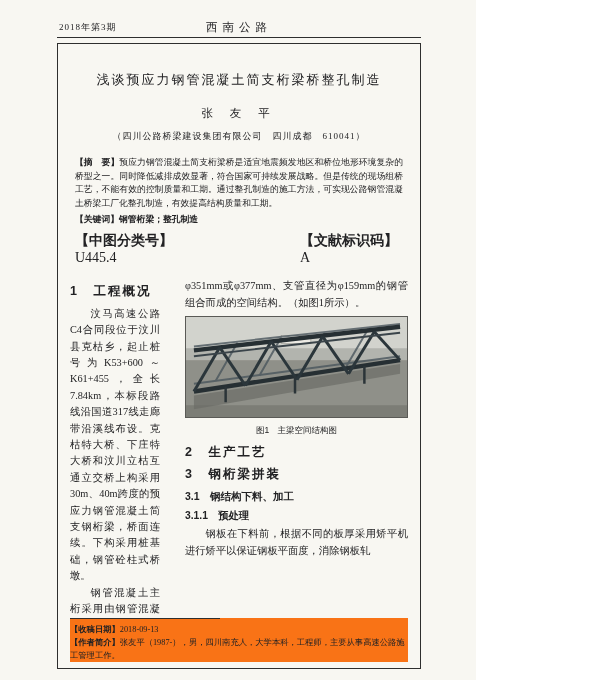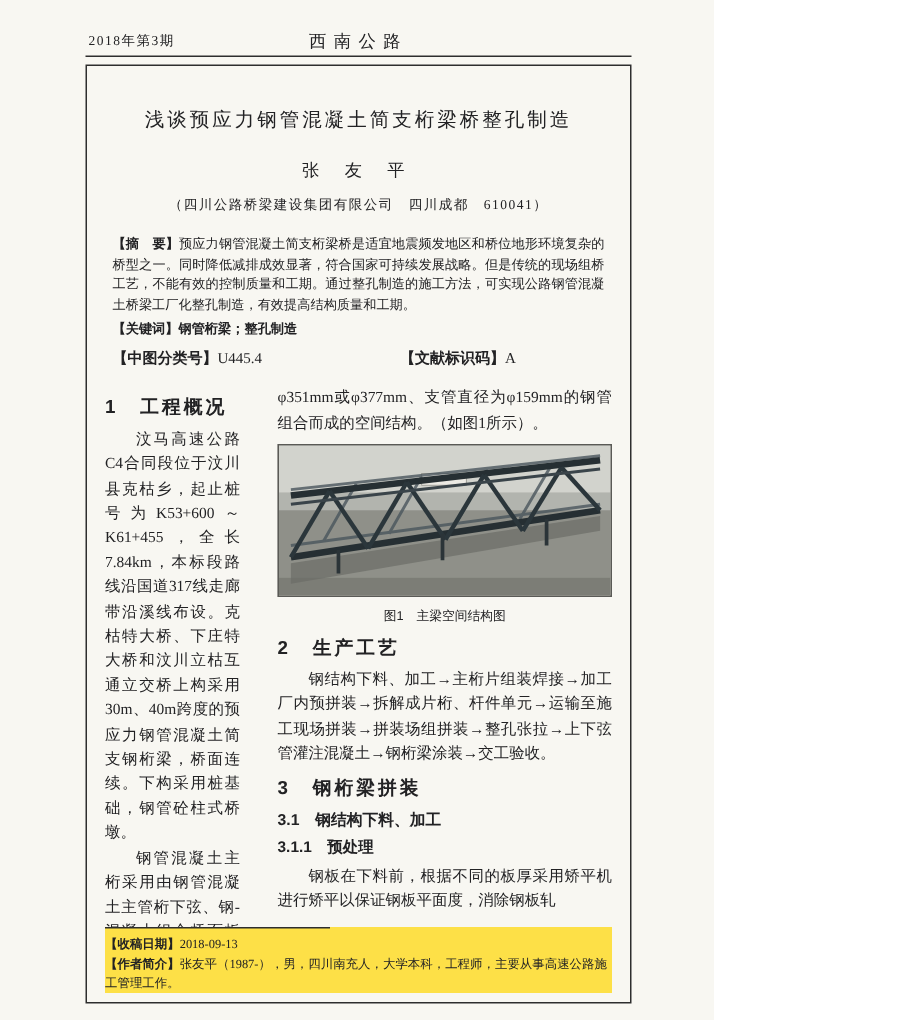--- a/index.html
+++ b/index.html
@@ -22,36 +22,36 @@
   .frame {
     position:absolute; top:43px; left:57px; right:55px; bottom:11px;
     border:1.2px solid #2e2e2e; padding:0 12px; overflow:hidden;
   }
   .title { margin-top:27px; text-align:center; font-size:13px; font-weight:normal; letter-spacing:2px; }
   .author { margin-top:17px; text-align:center; font-size:11.5px; letter-spacing:7px; }
   .affil { margin-top:9px; text-align:center; font-size:9px; letter-spacing:1px; }
   .abstract { margin-top:13px; padding:0 5px; font-size:8.8px; line-height:13.6px; text-align:justify; }
   .lbl { font-family:"Liberation Sans", sans-serif; font-weight:bold; }
   .kwline { margin-top:4px; padding:0 5px; font-size:8.8px; font-weight:bold; }
-  .clsline { margin-top:6px; padding:0 5px; font-size:10px; display:flex; }
+  .clsline { margin-top:6px; padding:0 5px; font-size:14px; display:flex; }
   .clsline .cls2 { margin-left:92px; }
   
   .columns { margin-top:12px; display:flex; gap:25px; height:376px; overflow:hidden; }
   .col { width:223px; font-size:10.3px; line-height:16.4px; text-align:justify; }
   .col p.body { text-indent:2em; }
   .col p.noindent { text-indent:0; }
   h2.sec { font-family:"Liberation Sans", sans-serif; font-size:12.5px; font-weight:bold; margin:5px 0 6px 0; letter-spacing:2px; }
   h3.sub { font-family:"Liberation Sans", sans-serif; font-size:10.5px; font-weight:bold; margin:4px 0 3px 0; }
   h4.subsub { font-family:"Liberation Sans", sans-serif; font-size:10.3px; font-weight:bold; margin:2px 0 2px 0; }
   
   .fig { margin:5px 0 3px 0; }
   .fig svg { display:block; width:223px; height:102px; border:1px solid #5a5a56; background:#c3c4be; }
   .figcap { text-align:center; font-family:"Liberation Sans", sans-serif; font-size:8.5px; margin:4px 0 2px 0; }
   
-  .footnote { position:absolute; left:12px; right:12px; bottom:6px; font-size:8.3px; line-height:12.5px; background:#fde047; }
+  .footnote { position:absolute; left:12px; right:12px; bottom:6px; font-size:8.3px; line-height:12.5px; background:#f97316; }
   .footnote-rule { width:150px; border-top:1px solid #2e2e2e; margin-bottom:4px; }
 </style>
 </head>
 <body>
 
 <div class="page">
 
   <div class="runhead">
     <span class="issue">2018年第3期</span>
     <span class="journal">西南公路</span>
@@ -115,21 +115,20 @@
             </g>
             <g stroke="#2b3438" stroke-width="2.5" fill="none">
               <path d="M40,71 L40,87 M110,60 L110,78 M180,50 L180,68"></path>
             </g>
             <path d="M8,40 L216,16" stroke="#3a444a" stroke-width="2" fill="none"></path>
           </svg>
           <div class="figcap">图1　主梁空间结构图</div>
         </div>
 
         <h2 class="sec">2　生产工艺</h2>
-        <p class="body">钢结构下料、加工→主桁片组装焊接→加工厂内预拼装→拆解成片桁、杆件单元→运输至施工现场拼装→拼装场组拼装→整孔张拉→上下弦管灌注混凝土→钢桁梁涂装→交工验收。</p>
 
         <h2 class="sec">3　钢桁梁拼装</h2>
         <h3 class="sub">3.1　钢结构下料、加工</h3>
         <h4 class="subsub">3.1.1　预处理</h4>
         <p class="body">钢板在下料前，根据不同的板厚采用矫平机进行矫平以保证钢板平面度，消除钢板轧</p>
       </div>
 
     </div>
 
     <div class="footnote">

